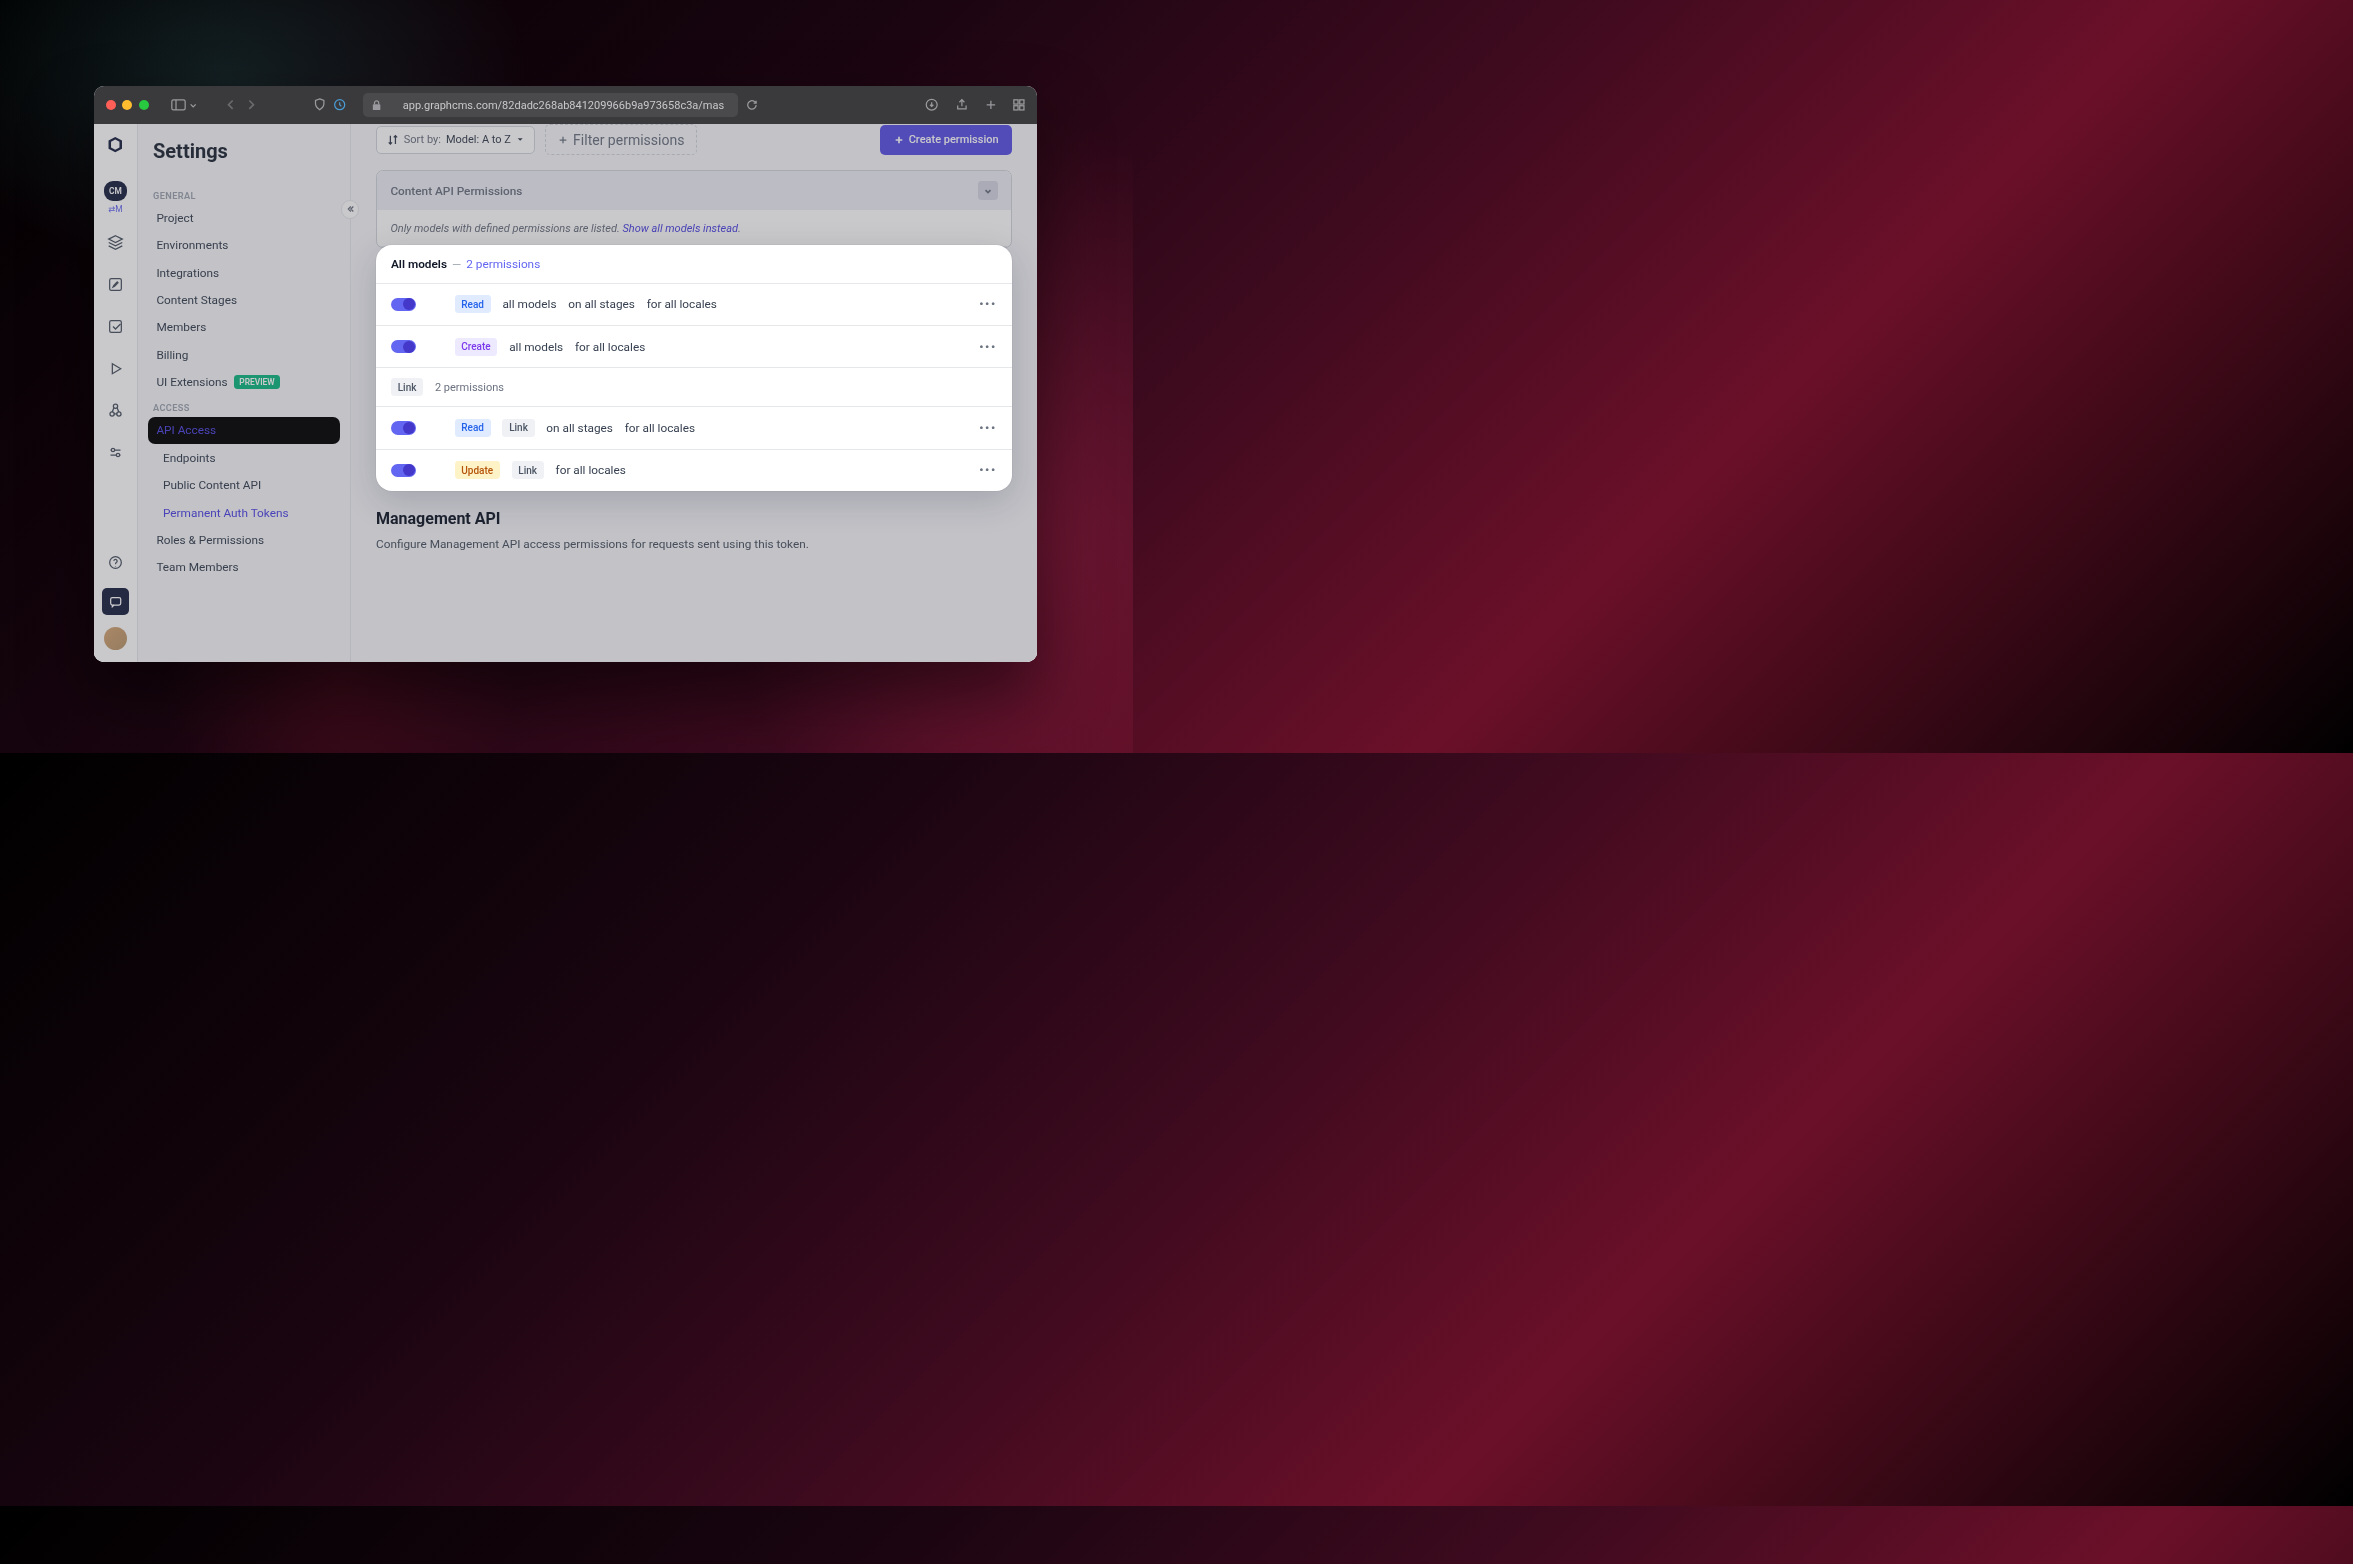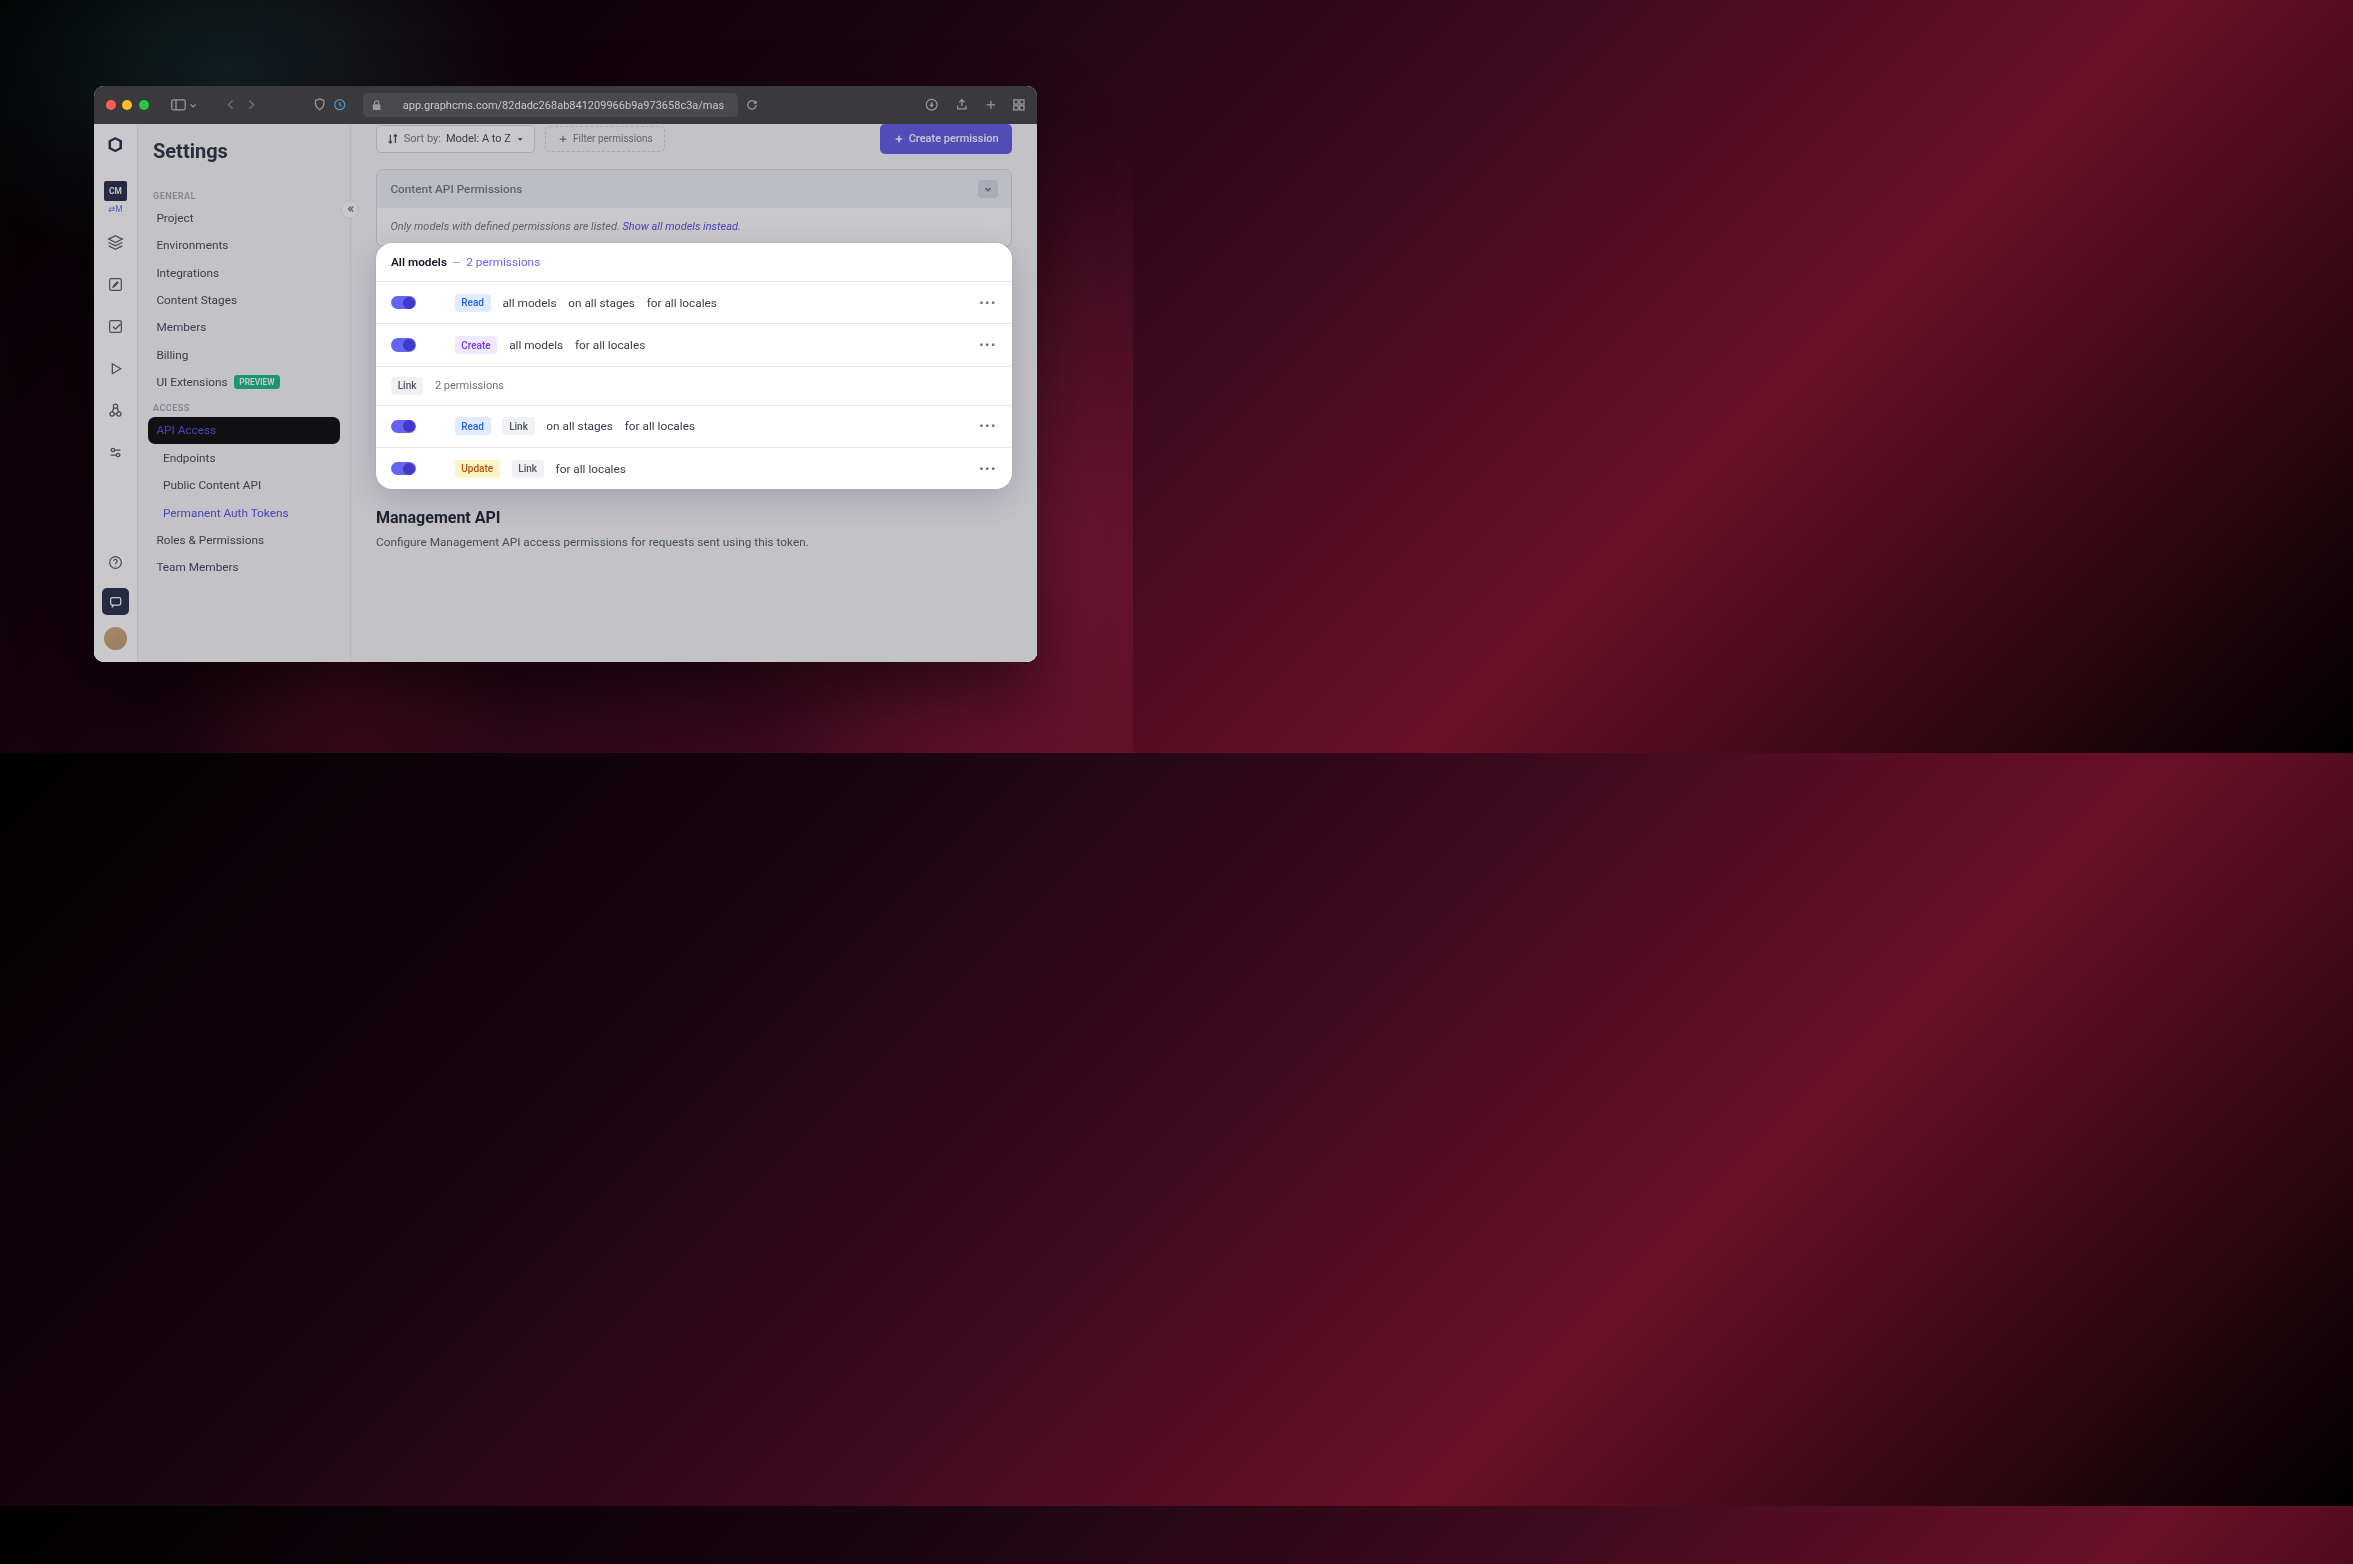--- a/index.html
+++ b/index.html
@@ -100,21 +100,21 @@
   display: flex;
   flex-direction: column;
   align-items: center;
   padding-top: 10px;
   gap: 15px;
   position: relative;
 }
 
 .iconrail .rail-item { width: 27px; height: 27px; display: flex; align-items: center; justify-content: center; color: #4b5563; border-radius: 5px; }
 .iconrail .rail-logo { color: #1d2343; margin-bottom: 5px; }
-.iconrail .rail-badge { background: #1d2343; color: #fff; font-size: 8.4px; font-weight: 600; width: 23.5px; height: 20px; border-radius: 2px; display:flex; align-items:center; justify-content:center; }
+.iconrail .rail-badge { background: #1d2343; color: #fff; font-size: 8.4px; font-weight: 600; width: 23.5px; height: 20px; border-radius: 9px; display:flex; align-items:center; justify-content:center; }
 .iconrail .rail-sub { font-size: 8.4px; color: #6366f1; margin-top: -11.8px; }
 .iconrail .rail-bottom { margin-top: auto; margin-bottom: 11.8px; display:flex; flex-direction:column; align-items:center; gap: 11.8px; }
 .iconrail .rail-chat { background: #1d2343; color:#fff; border-radius:5px; }
 .iconrail .avatar { width:23.5px; height:23.5px; border-radius:50%; background: linear-gradient(135deg,#d4a574,#b8956a); }
 
 .sidebar {
   width: 213px;
   background: #f5f6fa;
   border-right: 0.8px solid #e5e7eb;
   padding: 15px 10px;
@@ -135,21 +135,21 @@
 .main {
   flex: 1;
   background: #f5f6fa;
   padding: 0 25px;
   overflow: auto;
 }
 
 .toolbar { display:flex; gap: 10px; align-items: center; margin-bottom: 15px; }
 .sort-btn { background:#fff; border:0.8px solid #d1d5db; border-radius:5px; padding: 6.7px 10px; font-size:11px; color:#374151; display:flex; align-items:center; gap:5px; }
 .sort-btn .label-dim { color:#6b7280; }
-.filter-btn { background:transparent; border:0.8px dashed #d1d5db; border-radius:5px; padding:6.7px 11.8px; font-size:10px; color:#6b7280; display:flex; align-items:center; gap:5px;}
+.filter-btn { background:transparent; border:0.8px dashed #d1d5db; border-radius:5px; padding:6.7px 11.8px; font-size:14px; color:#6b7280; display:flex; align-items:center; gap:5px;}
 .create-btn { margin-left:auto; background:#5b52e7; color:#fff; border:none; border-radius:5px; padding: 8.4px 13.4px; font-size:11px; font-weight:500; display:flex; align-items:center; gap:5px;}
 
 .panel { border:0.8px solid #d1d5db; border-radius:6.7px; overflow:hidden; background:#fff; }
 .panel-header { background:#edeef5; padding:10px 13.4px; display:flex; align-items:center; justify-content:space-between; color:#6b7280; font-size:11.8px; font-weight:500;}
 .panel-header .chev { background:#d4d6e2; border-radius:3.4px; width:20px; height:18.5px; display:flex; align-items:center; justify-content:center;}
 .panel-note { padding:11.8px 13.4px; font-size:11px; color:#6b7280; font-style:italic; border-bottom:0.8px solid #e5e7eb;}
 .panel-note a { color:#4f46e5; text-decoration:none; font-style:italic;}
 
 .panel-card {
   position: relative;

